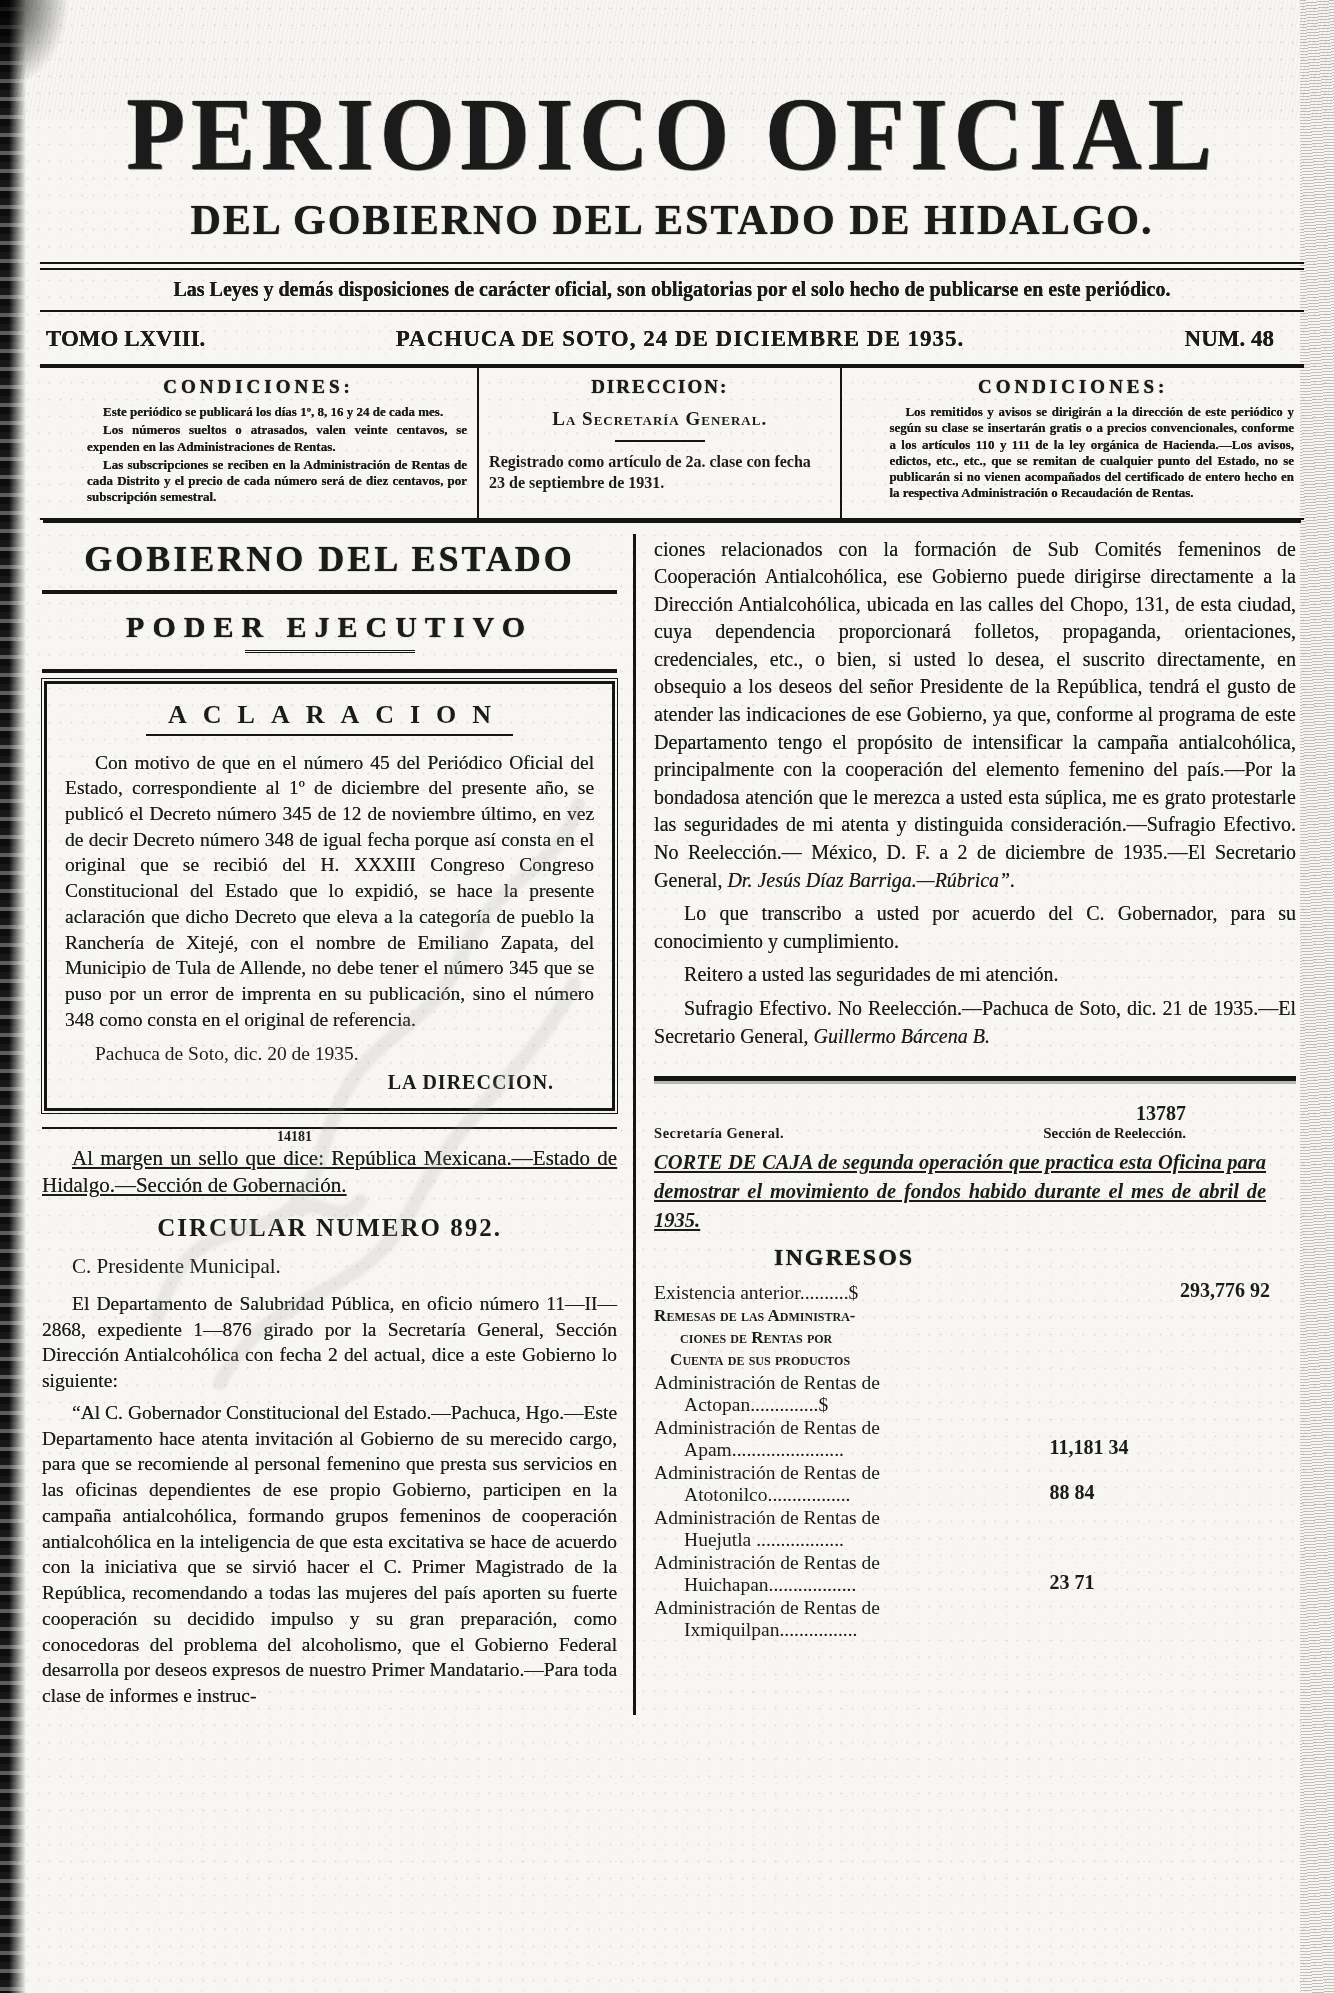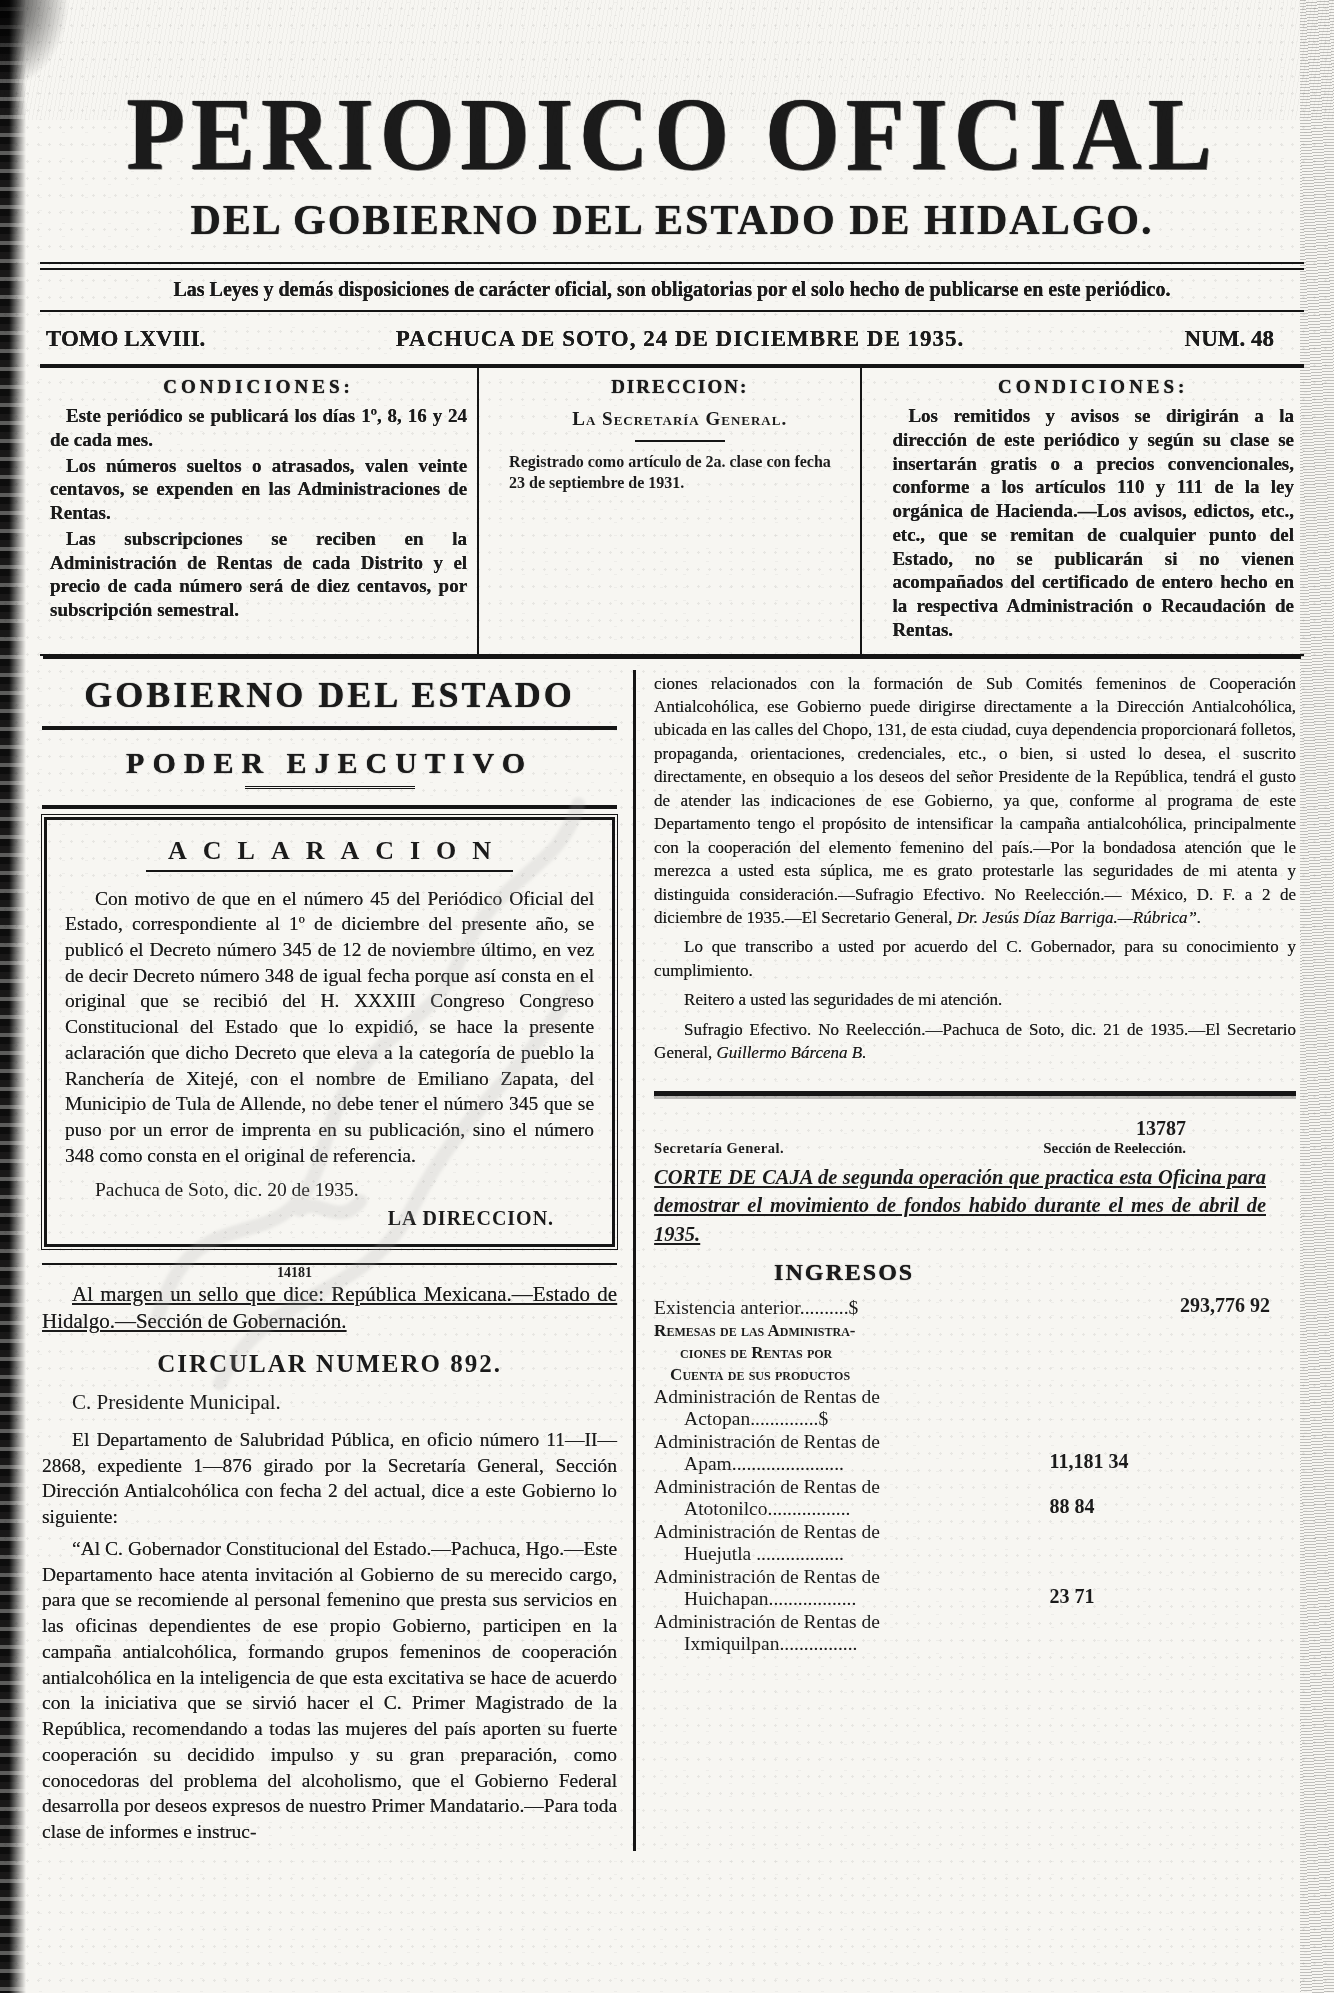--- a/index.html
+++ b/index.html
@@ -69,31 +69,30 @@
     padding:14px 6px 12px;text-shadow:0 0 .5px #000;
   }
   .tomo-row .t-left{flex:0 0 240px;}
   .tomo-row .t-center{flex:1;text-align:center;letter-spacing:1px;}
   .tomo-row .t-right{flex:0 0 200px;text-align:right;padding-right:24px;}
 
   
   .boxes{
     display:flex;border-top:4px solid #151515;border-bottom:2px solid #151515;
     box-shadow:0 6px 0 -3px #151515;
-    gap:20px;
   }
   .box{padding:8px 10px 10px;}
   .box-left{flex:0 0 33%;border-right:2px solid #151515;}
   .box-center{flex:0 0 27%;border-right:2px solid #151515;text-align:center;}
   .box-right{flex:1;}
   .box-heading{
     font-weight:bold;letter-spacing:4px;font-size:19px;text-align:center;
     margin-bottom:6px;text-shadow:0 0 1px #000;
   }
-  .box-small{font-size:19px;font-weight:600;line-height:1.25;text-align:justify;text-shadow:0 0 .4px rgba(0,0,0,.8);}
+  .box-small{font-size:13px;font-weight:600;line-height:1.25;text-align:justify;text-shadow:0 0 .4px rgba(0,0,0,.8);margin-left:37px;}
   .box-small p{margin:0 0 2px;text-indent:16px;}
   .dir-line1{font-variant:small-caps;font-weight:bold;font-size:19px;margin-top:10px;letter-spacing:1px;}
   .dir-rule{width:90px;border-top:2px solid #151515;margin:10px auto 10px;}
   .dir-line2{font-size:16px;font-weight:600;text-align:left;line-height:1.3;}
 
   
   .body-cols{display:flex;margin-top:10px;}
   .col-left{flex:0 0 45.5%;padding:4px 16px 0 2px;}
   .col-divider{flex:0 0 3px;background:#151515;margin-top:4px;}
   .col-right{flex:1;padding:6px 8px 0 18px;}
@@ -119,21 +118,21 @@
   }
   .para{font-size:19.5px;line-height:1.32;text-align:justify;margin:0 0 6px;text-shadow:0 0 .4px rgba(0,0,0,.65);}
   .indent{text-indent:30px;}
   .acl-date{margin:10px 0 2px;text-indent:30px;font-size:19.5px;}
   .acl-sig{text-align:right;font-weight:bold;font-size:20px;letter-spacing:1px;padding-right:40px;margin-top:6px;}
 
   .doc-num{text-align:center;font-size:14px;font-weight:600;padding-right:70px;margin-top:0;}
   .circ-heading{text-align:center;font-weight:bold;font-size:25px;letter-spacing:2px;margin:14px 0 12px;}
   .addressee{font-size:21px;margin:0 0 12px;text-indent:30px;}
 
-  .col-right .para{font-size:17px;line-height:1.38;}
+  .col-right .para{font-size:20px;line-height:1.38;}
   .ital{font-style:italic;}
 
   
   .treasury-rule{height:5px;background:#151515;margin:26px 0 18px;box-shadow:0 3px 0 rgba(0,0,0,.25);}
   .t-head{display:flex;justify-content:space-between;align-items:flex-end;margin-bottom:6px;}
   .t-dept-left{font-size:14.5px;font-weight:bold;letter-spacing:.5px;padding-top:26px;}
   .t-dept-right{text-align:right;padding-right:110px;}
   .t-docnum{font-size:20px;font-weight:bold;}
   .t-dept2{font-size:15px;font-weight:bold;}
   .corte-intro{font-style:italic;font-weight:bold;font-size:20.5px;line-height:1.4;text-align:justify;margin:2px 0 10px;padding-right:30px;text-decoration:underline;}

